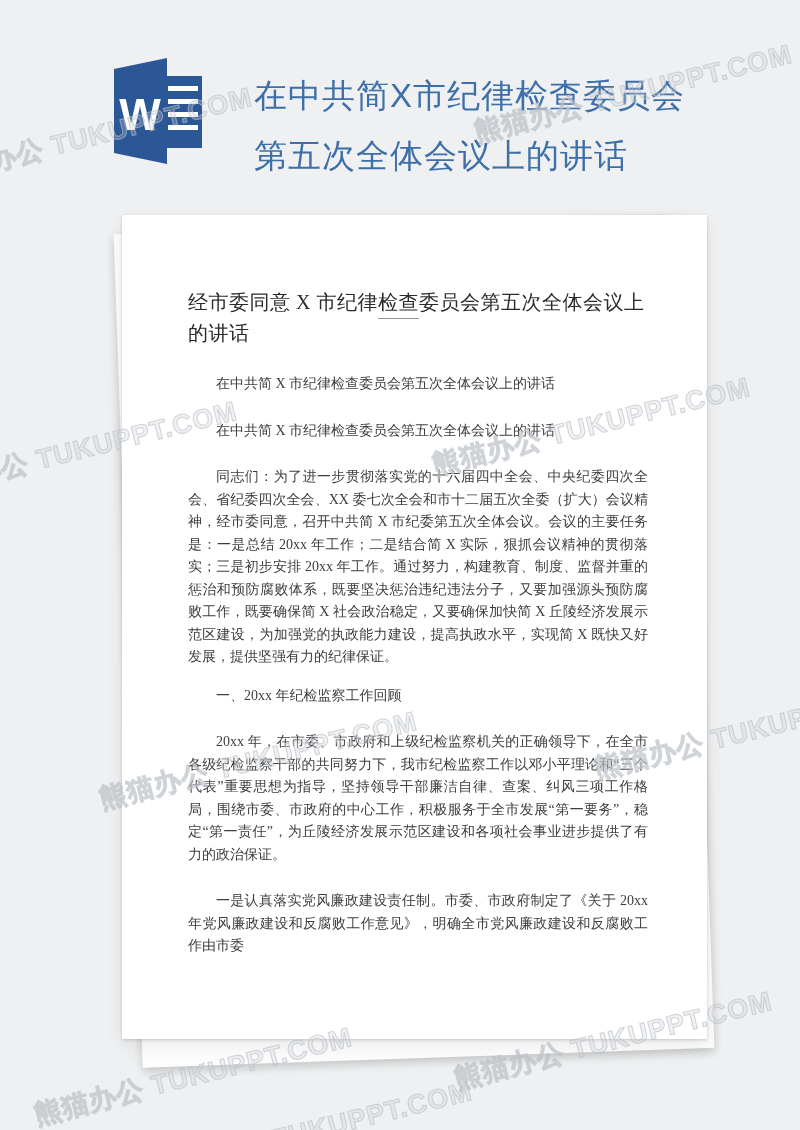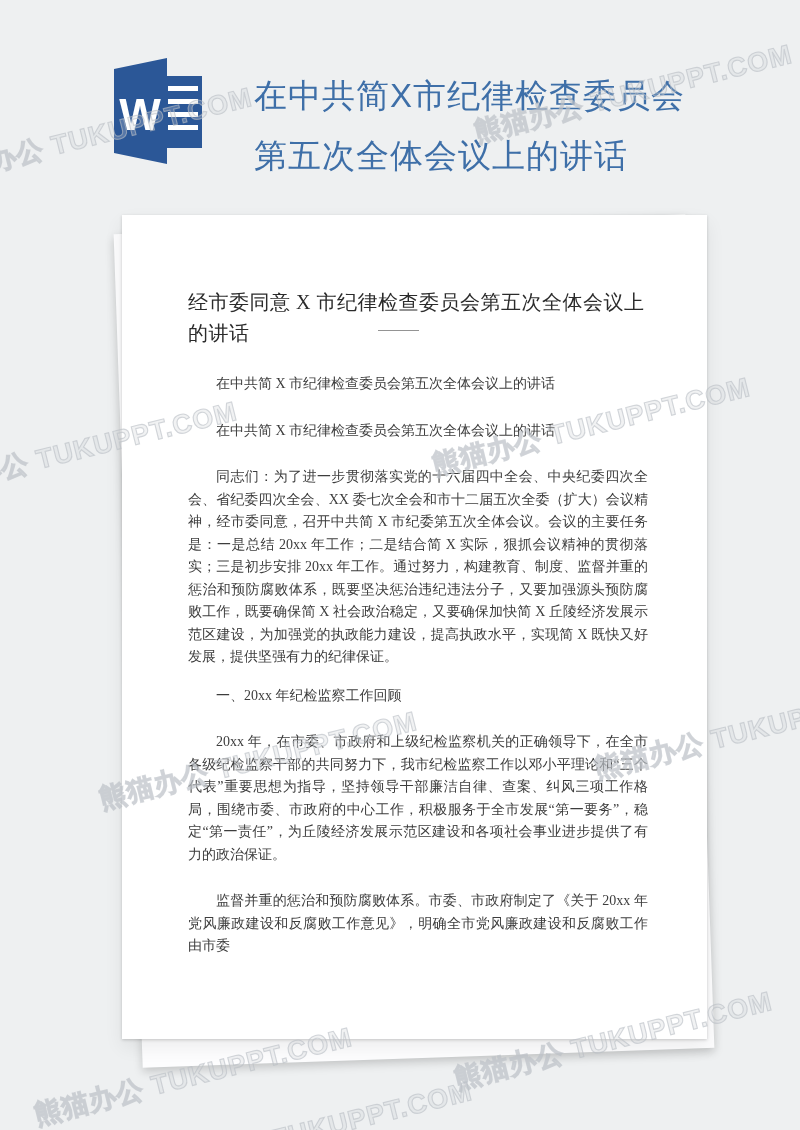--- a/index.html
+++ b/index.html
@@ -35,21 +35,21 @@
   }
   .page-content{
     margin:72px 59px 0 66px;
     font-family:"Liberation Serif","DejaVu Serif",serif;
     color:#3d3d3d;
   }
   .doc-title{
     font-size:20px;line-height:31px;color:#2b2b2b;
     letter-spacing:0.5px;margin:0;font-weight:400;
   }
-  .doc-title .u{border-bottom:1px solid rgba(90,90,90,0.65);padding-bottom:17px;}
+  .doc-title .u{border-bottom:1px solid rgba(90,90,90,0.65);padding-bottom:5px;}
   .line, .para, .heading{
     font-size:14px;line-height:22.5px;margin:24px 0 0 0;
     text-indent:2em;font-weight:400;
   }
   .line:first-of-type{margin-top:41px;}
   .para{text-align:justify;}
   .h-one{margin-top:16px;}
   .h-sub{margin-top:12px;}
 
   
@@ -92,21 +92,21 @@
     <p class="line">在中共简 X 市纪律检查委员会第五次全体会议上的讲话</p>
     <p class="line">在中共简 X 市纪律检查委员会第五次全体会议上的讲话</p>
 
     <p class="para">同志们：为了进一步贯彻落实党的十六届四中全会、中央纪委四次全会、省纪委四次全会、XX 委七次全会和市十二届五次全委（扩大）会议精神，经市委同意，召开中共简 X 市纪委第五次全体会议。会议的主要任务是：一是总结 20xx 年工作；二是结合简 X 实际，狠抓会议精神的贯彻落实；三是初步安排 20xx 年工作。通过努力，构建教育、制度、监督并重的惩治和预防腐败体系，既要坚决惩治违纪违法分子，又要加强源头预防腐败工作，既要确保简 X 社会政治稳定，又要确保加快简 X 丘陵经济发展示范区建设，为加强党的执政能力建设，提高执政水平，实现简 X 既快又好发展，提供坚强有力的纪律保证。</p>
 
     <p class="heading h-one">一、20xx 年纪检监察工作回顾</p>
 
     <p class="para">20xx 年，在市委、市政府和上级纪检监察机关的正确领导下，在全市各级纪检监察干部的共同努力下，我市纪检监察工作以邓小平理论和“三个代表”重要思想为指导，坚持领导干部廉洁自律、查案、纠风三项工作格局，围绕市委、市政府的中心工作，积极服务于全市发展“第一要务”，稳定“第一责任”，为丘陵经济发展示范区建设和各项社会事业进步提供了有力的政治保证。</p>
 
 
-    <p class="para">监督并重的惩治和预防腐败体系。市委、市政府制定了《关于 20xx 年党风廉政建设和反腐败工作意见》，明确全市党风廉政建设和反腐败工作由市委</p>
+    <p class="para">一是认真落实党风廉政建设责任制。市委、市政府制定了《关于 20xx 年党风廉政建设和反腐败工作意见》，明确全市党风廉政建设和反腐败工作由市委</p>
   </div>
 </div>
 
 <span class="wm" style="left:-70px;top:118px;">熊猫办公 TUKUPPT.COM</span>
 <span class="wm" style="left:470px;top:75px;">熊猫办公 TUKUPPT.COM</span>
 <span class="wm" style="left:-85px;top:432px;">熊猫办公 TUKUPPT.COM</span>
 <span class="wm" style="left:428px;top:408px;">熊猫办公 TUKUPPT.COM</span>
 <span class="wm" style="left:95px;top:742px;">熊猫办公 TUKUPPT.COM</span>
 <span class="wm" style="left:590px;top:712px;">熊猫办公 TUKUPPT.COM</span>
 <span class="wm" style="left:30px;top:1058px;">熊猫办公 TUKUPPT.COM</span>

